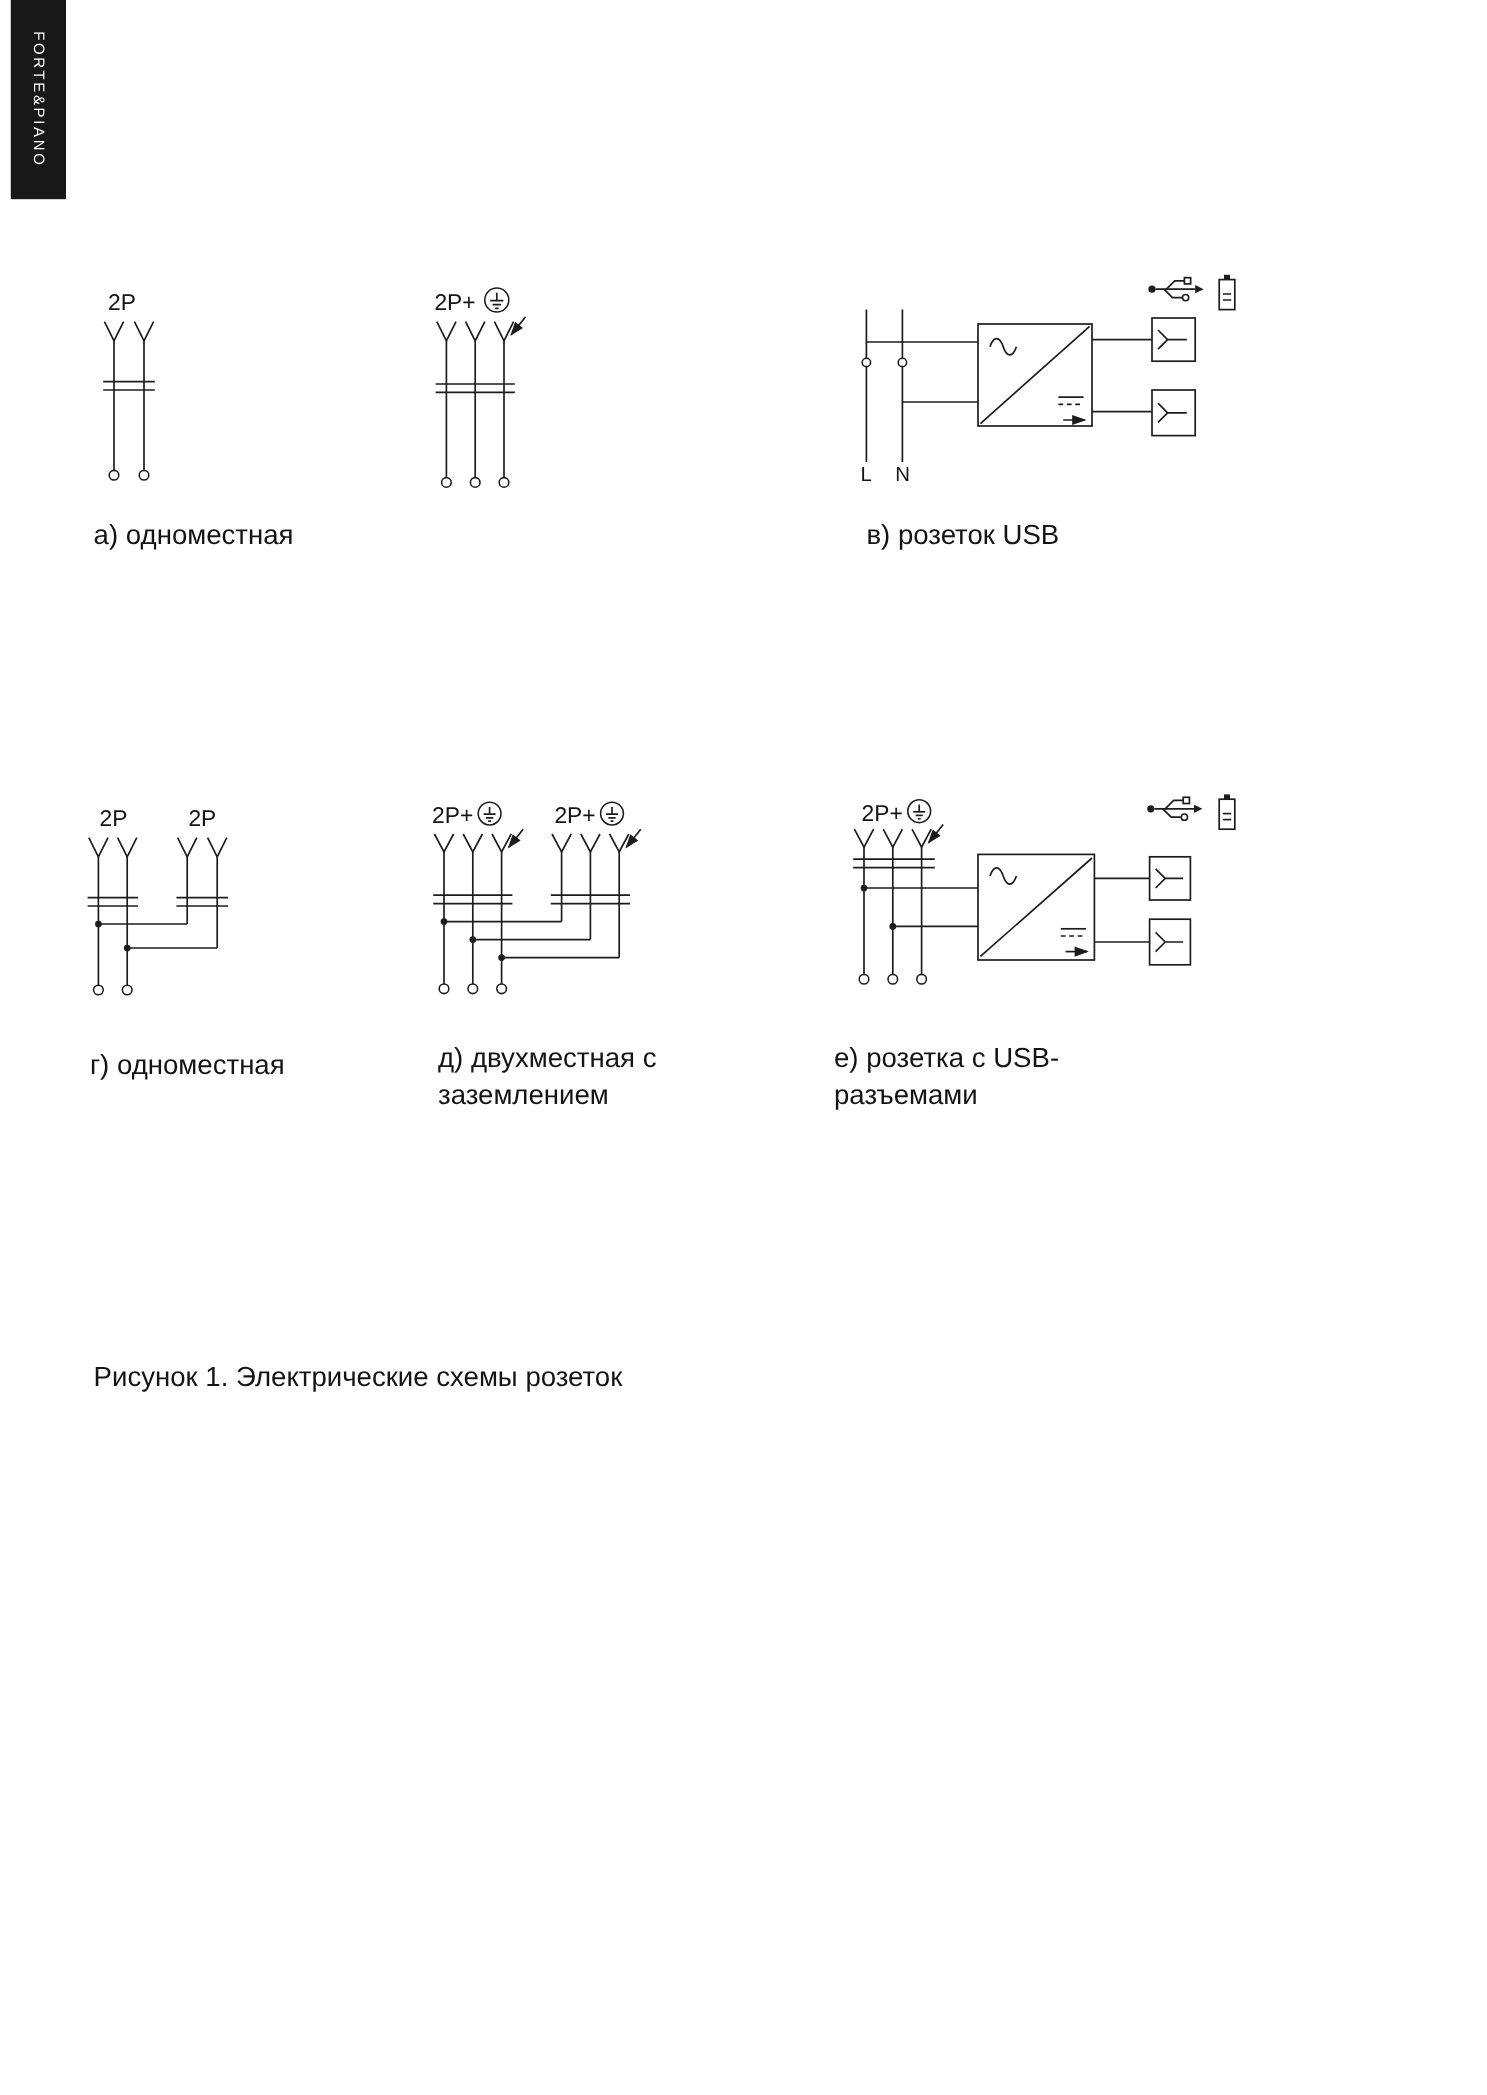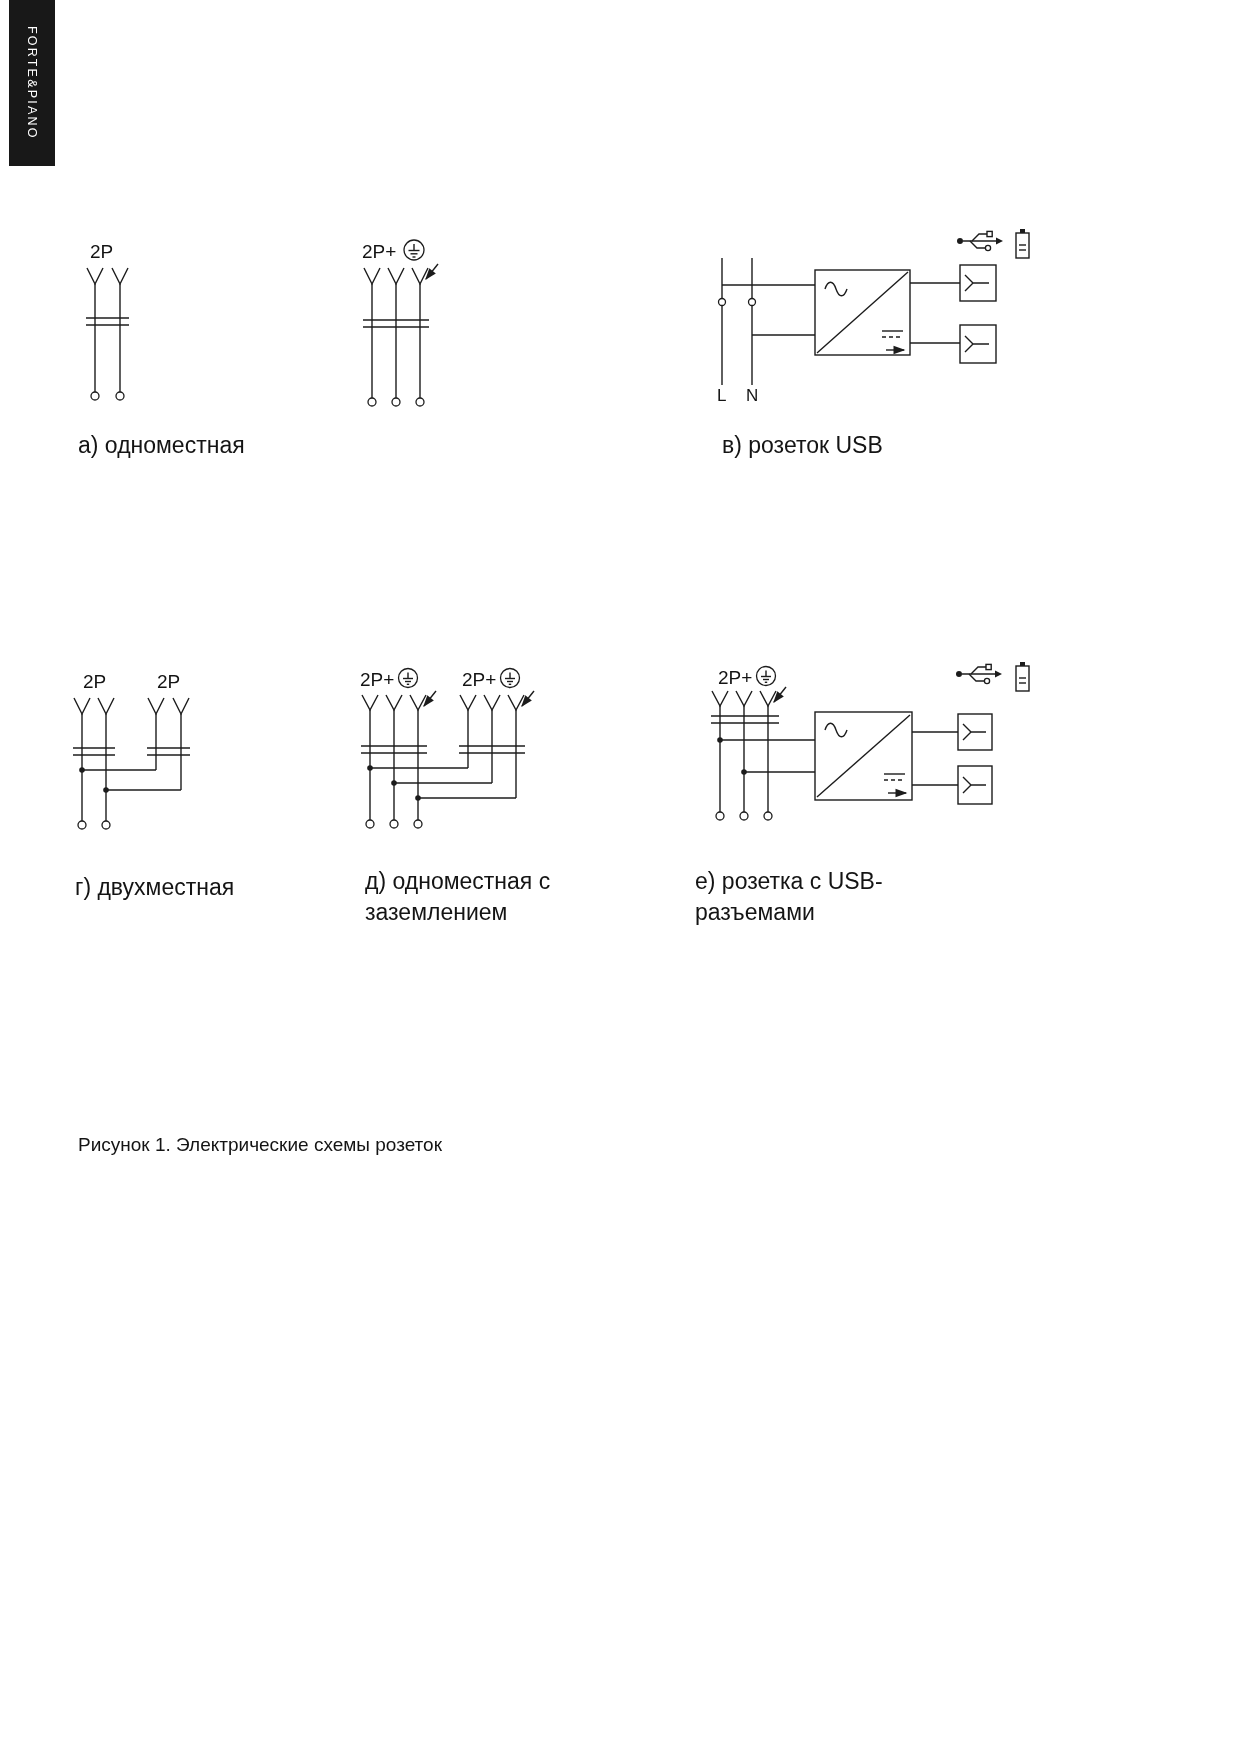--- a/index.html
+++ b/index.html
@@ -13,21 +13,21 @@
   .diag{position:absolute}
   g.s line, g.s path, g.s rect{stroke:#1c1c1c;stroke-width:1.4;fill:none}
   g.s circle{stroke:#1c1c1c;stroke-width:1.3;fill:#ffffff}
   g.s circle.dot{fill:#1c1c1c;stroke:none}
   g.s path.f{fill:#1c1c1c;stroke:none}
   g.s rect.fr{fill:#1c1c1c;stroke:none}
   text{font-family:"Liberation Sans",sans-serif}
   .lbl{font-size:19px;fill:#141414}
   .lbl-sm{font-size:17px;fill:#141414}
   .caption{position:absolute;font-size:23px;color:#141414;line-height:1.33}
-  .figcap{position:absolute;left:78px;top:1134px;font-size:19px;color:#141414}
+  .figcap{position:absolute;left:78px;top:1134px;font-size:23px;color:#141414}
 </style>
 </head>
 <body>
 
 <div class="page">
 
   <div class="sidebar">
     <span>FORTE&amp;PIANO</span>
   </div>
 
@@ -268,24 +268,24 @@
     </g>
   </svg>
 
   <div class="caption" style="left:78px;top:430px">
     <div>а) одноместная</div>
   </div>
   <div class="caption" style="left:722px;top:430px">
     <div>в) розеток USB</div>
   </div>
   <div class="caption" style="left:75px;top:872px">
-    <div>г) двухместная</div>
+    <div>г) одноместная</div>
   </div>
   <div class="caption" style="left:365px;top:866px">
-    <div>д) одноместная с</div>
+    <div>д) двухместная с</div>
     <div>заземлением</div>
   </div>
   <div class="caption" style="left:695px;top:866px">
     <div>е) розетка с USB-</div>
     <div>разъемами</div>
   </div>
 
   <div class="figcap">Рисунок 1. Электрические схемы розеток</div>
 
 </div>

